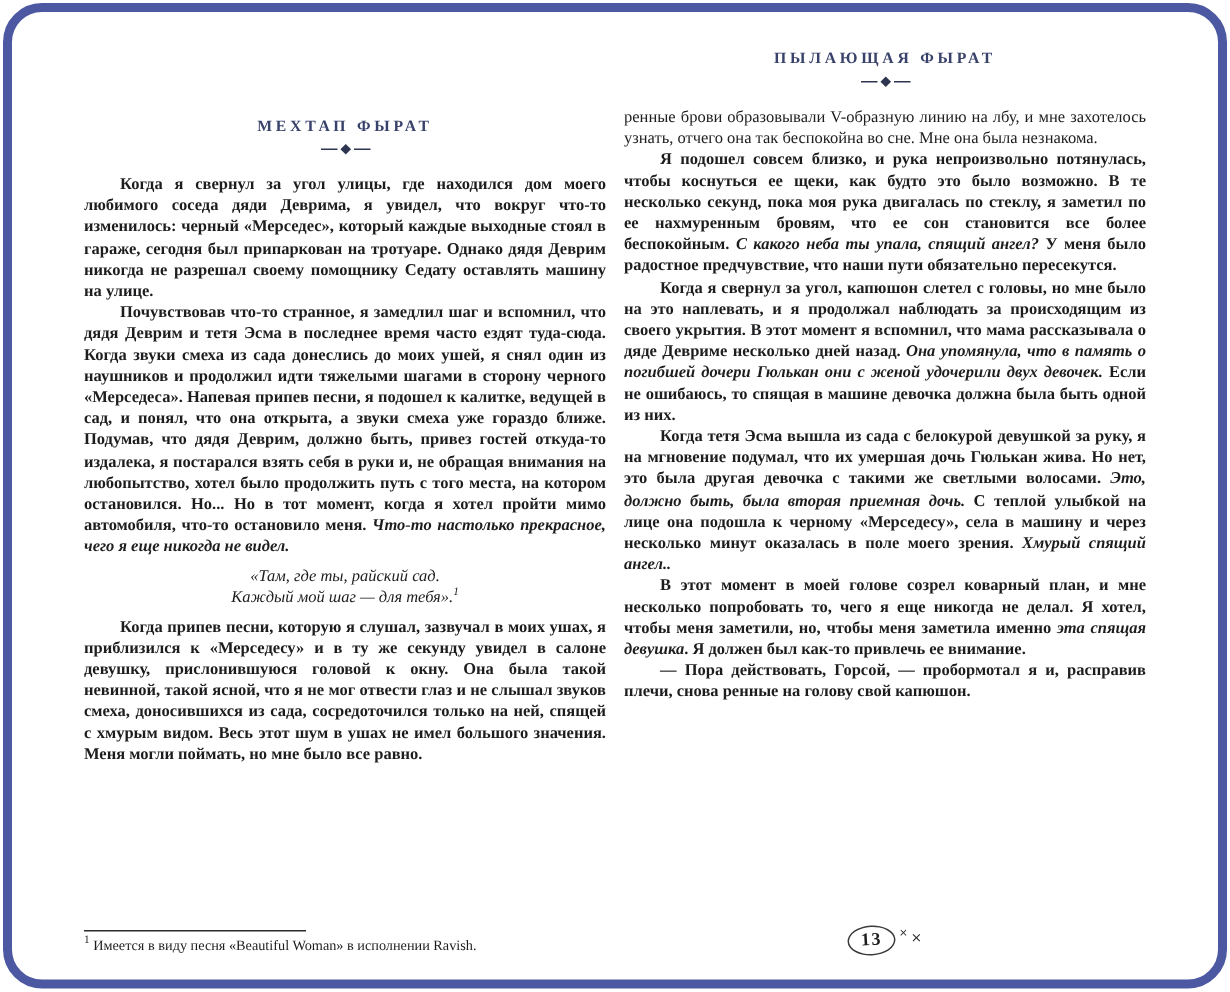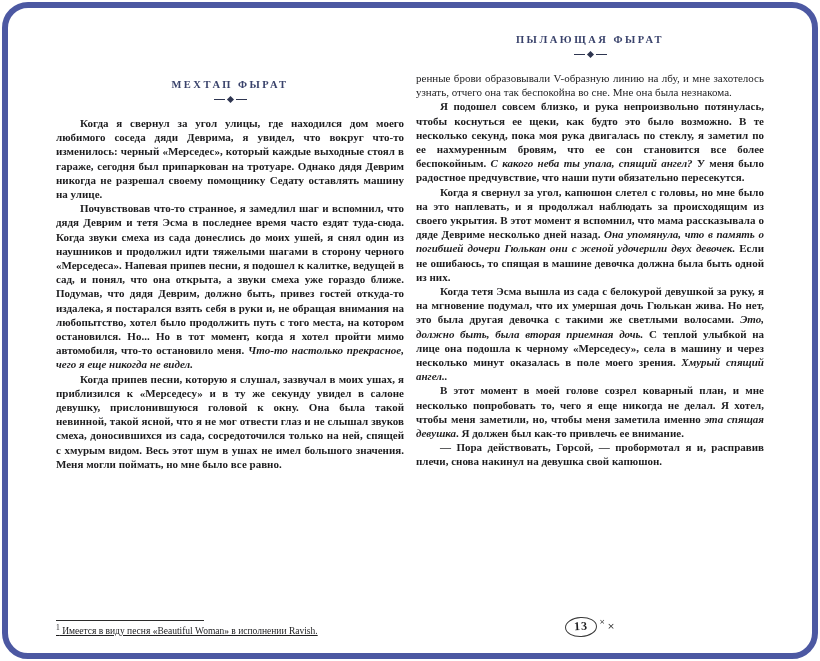--- a/index.html
+++ b/index.html
@@ -62,21 +62,20 @@
   sup { font-size:7.5px; vertical-align:super; line-height:0; }
 
   .footnote-area { position:absolute; left:0; right:0; top:541px; }
   .footnote-rule { width:148px; height:1px; background:#2b2b2b; }
   .footnote {
     margin-top:4px;
     font-size:9.5px;
     line-height:12px;
     color:#1d1d1f;
     text-align:left;
-    text-decoration:underline;
   }
 
   .page-num {
     position:absolute; top:583px; left:0; right:0;
     display:flex; align-items:center; justify-content:center; gap:2px;
   }
   .pn-oval {
     display:inline-block;
     border:1px solid #3a3a3a;
     border-radius:50%;
@@ -98,20 +97,21 @@
 <div class="page left">
   <div class="running-head">МЕХТАП ФЫРАТ</div>
   <div class="ornament">
     <span class="orn-line"></span>
     <span class="orn-diamond"></span>
     <span class="orn-line"></span>
   </div>
   <div class="page-body">
       <p class="ind"><span>Когда я свернул за угол улицы, где находился дом моего любимого соседа дяди Деврима, я увидел, что вокруг что-то изменилось: черный «Мерседес», который каждые выходные стоял в гараже, сегодня был припаркован на тротуаре. Однако дядя Деврим никогда не разрешал своему помощнику Седату оставлять машину на улице.</span></p>
       <p class="ind"><span>Почувствовав что-то странное, я замедлил шаг и вспомнил, что дядя Деврим и тетя Эсма в последнее время часто ездят туда-сюда. Когда звуки смеха из сада донеслись до моих ушей, я снял один из наушников и продолжил идти тяжелыми шагами в сторону черного «Мерседеса». Напевая припев песни, я подошел к калитке, ведущей в сад, и понял, что она открыта, а звуки смеха уже гораздо ближе. Подумав, что дядя Деврим, должно быть, привез гостей откуда-то издалека, я постарался взять себя в руки и, не обращая внимания на любопытство, хотел было продолжить путь с того места, на котором остановился. Но... Но в тот момент, когда я хотел пройти мимо автомобиля, что-то остановило меня. </span><em>Что-то настолько прекрасное, чего я еще никогда не видел.</em></p>
+      <p class="quote">«Там, где ты, райский сад.<br>Каждый мой шаг — для тебя».<sup>1</sup></p>
       <p class="ind"><span>Когда припев песни, которую я слушал, зазвучал в моих ушах, я приблизился к «Мерседесу» и в ту же секунду увидел в салоне девушку, прислонившуюся головой к окну. Она была такой невинной, такой ясной, что я не мог отвести глаз и не слышал звуков смеха, доносившихся из сада, сосредоточился только на ней, спящей с хмурым видом. Весь этот шум в ушах не имел большого значения. Меня могли поймать, но мне было все равно.</span></p>
     </div>
   <div class="footnote-area">
     <div class="footnote-rule"></div>
     <div class="footnote"><sup>1</sup><span> Имеется в виду песня «Beautiful Woman» в исполнении Ravish.</span></div>
   </div>
   <div class="page-num">
     <span class="pn-oval">12</span>
     <span class="pn-x small">×</span>
     <span class="pn-x large">×</span>
@@ -124,20 +124,20 @@
     <span class="orn-line"></span>
     <span class="orn-diamond"></span>
     <span class="orn-line"></span>
   </div>
   <div class="page-body">
       <p class="cont"><span>ренные брови образовывали V-образную линию на лбу, и мне захотелось узнать, отчего она так беспокойна во сне. Мне она была незнакома.</span></p>
       <p class="ind"><span>Я подошел совсем близко, и рука непроизвольно потянулась, чтобы коснуться ее щеки, как будто это было возможно. В те несколько секунд, пока моя рука двигалась по стеклу, я заметил по ее нахмуренным бровям, что ее сон становится все более беспокойным. </span><em>С какого неба ты упала, спящий ангел?</em><span> У меня было радостное предчувствие, что наши пути обязательно пересекутся.</span></p>
       <p class="ind"><span>Когда я свернул за угол, капюшон слетел с головы, но мне было на это наплевать, и я продолжал наблюдать за происходящим из своего укрытия. В этот момент я вспомнил, что мама рассказывала о дяде Девриме несколько дней назад. </span><em>Она упомянула, что в память о погибшей дочери Гюлькан они с женой удочерили двух девочек.</em><span> Если не ошибаюсь, то спящая в машине девочка должна была быть одной из них.</span></p>
       <p class="ind"><span>Когда тетя Эсма вышла из сада с белокурой девушкой за руку, я на мгновение подумал, что их умершая дочь Гюлькан жива. Но нет, это была другая девочка с такими же светлыми волосами. </span><em>Это, должно быть, была вторая приемная дочь.</em><span> С теплой улыбкой на лице она подошла к черному «Мерседесу», села в машину и через несколько минут оказалась в поле моего зрения. </span><em>Хмурый спящий ангел..</em></p>
       <p class="ind"><span>В этот момент в моей голове созрел коварный план, и мне несколько попробовать то, чего я еще никогда не делал. Я хотел, чтобы меня заметили, но, чтобы меня заметила именно </span><em>эта спящая девушка</em><span>. Я должен был как-то привлечь ее внимание.</span></p>
-      <p class="ind"><span>— Пора действовать, Горсой, — пробормотал я и, расправив плечи, снова накинул на девушка свой капюшон.</span></p>
+      <p class="ind"><span>— Пора действовать, Горсой, — пробормотал я и, расправив плечи, снова ренные на голову свой капюшон.</span></p>
     </div>
   <div class="page-num">
     <span class="pn-oval">13</span>
     <span class="pn-x small">×</span>
     <span class="pn-x large">×</span>
   </div>
 </div>
 
 </body></html>

